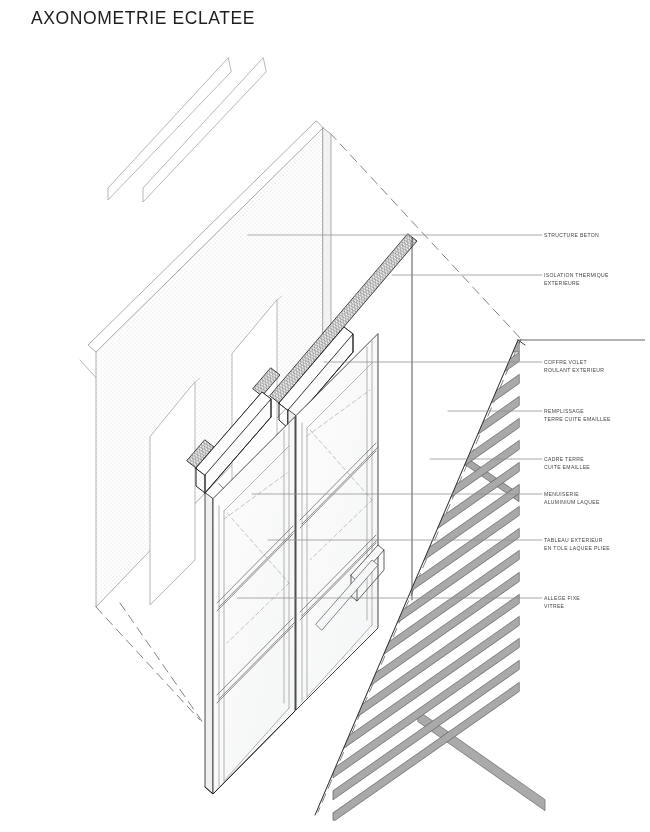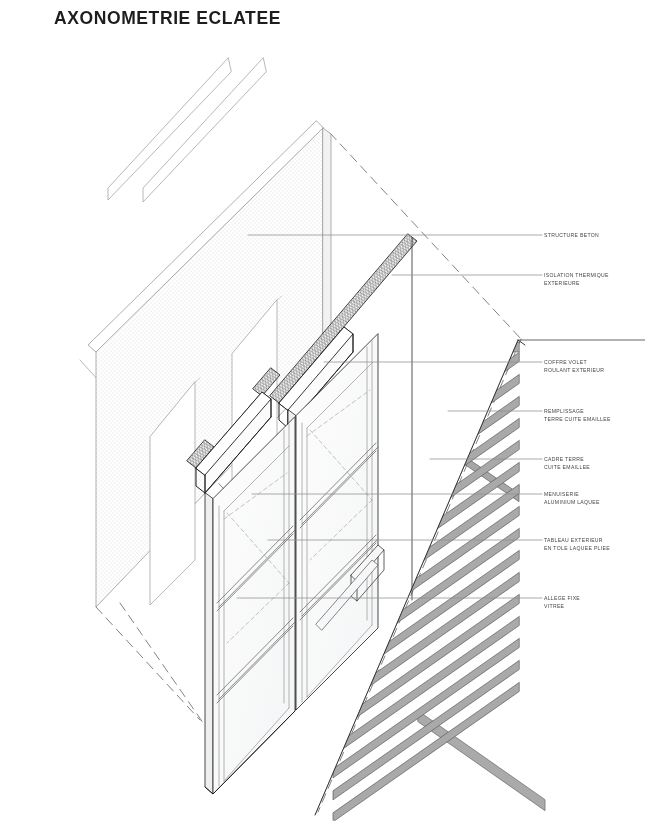--- a/index.html
+++ b/index.html
@@ -1,19 +1,19 @@
 <!DOCTYPE html>
 <html><head>
 <meta charset="utf-8">
 <style>
   html,body{margin:0;padding:0;background:#ffffff;}
   body{width:650px;height:832px;position:relative;overflow:hidden;
        font-family:"Liberation Sans","DejaVu Sans",sans-serif;color:#1a1a1a;}
   #page-title{position:absolute;left:31px;top:8px;font-size:17.5px;
-       letter-spacing:.6px;color:#1d1d1d;font-weight:700;white-space:nowrap;margin-left:23px;}
+       letter-spacing:.6px;color:#1d1d1d;font-weight:400;white-space:nowrap;}
   #drawing{position:absolute;left:0;top:0;width:650px;height:832px;}
   .lbl{font-family:"Liberation Sans","DejaVu Sans",sans-serif;
        font-size:5.1px;letter-spacing:.32px;fill:#454545;}
 </style>
 </head>
 <body>
 
 <div id="page-title">AXONOMETRIE ECLATEE</div>
 
 <svg id="drawing" viewBox="0 0 650 832">

